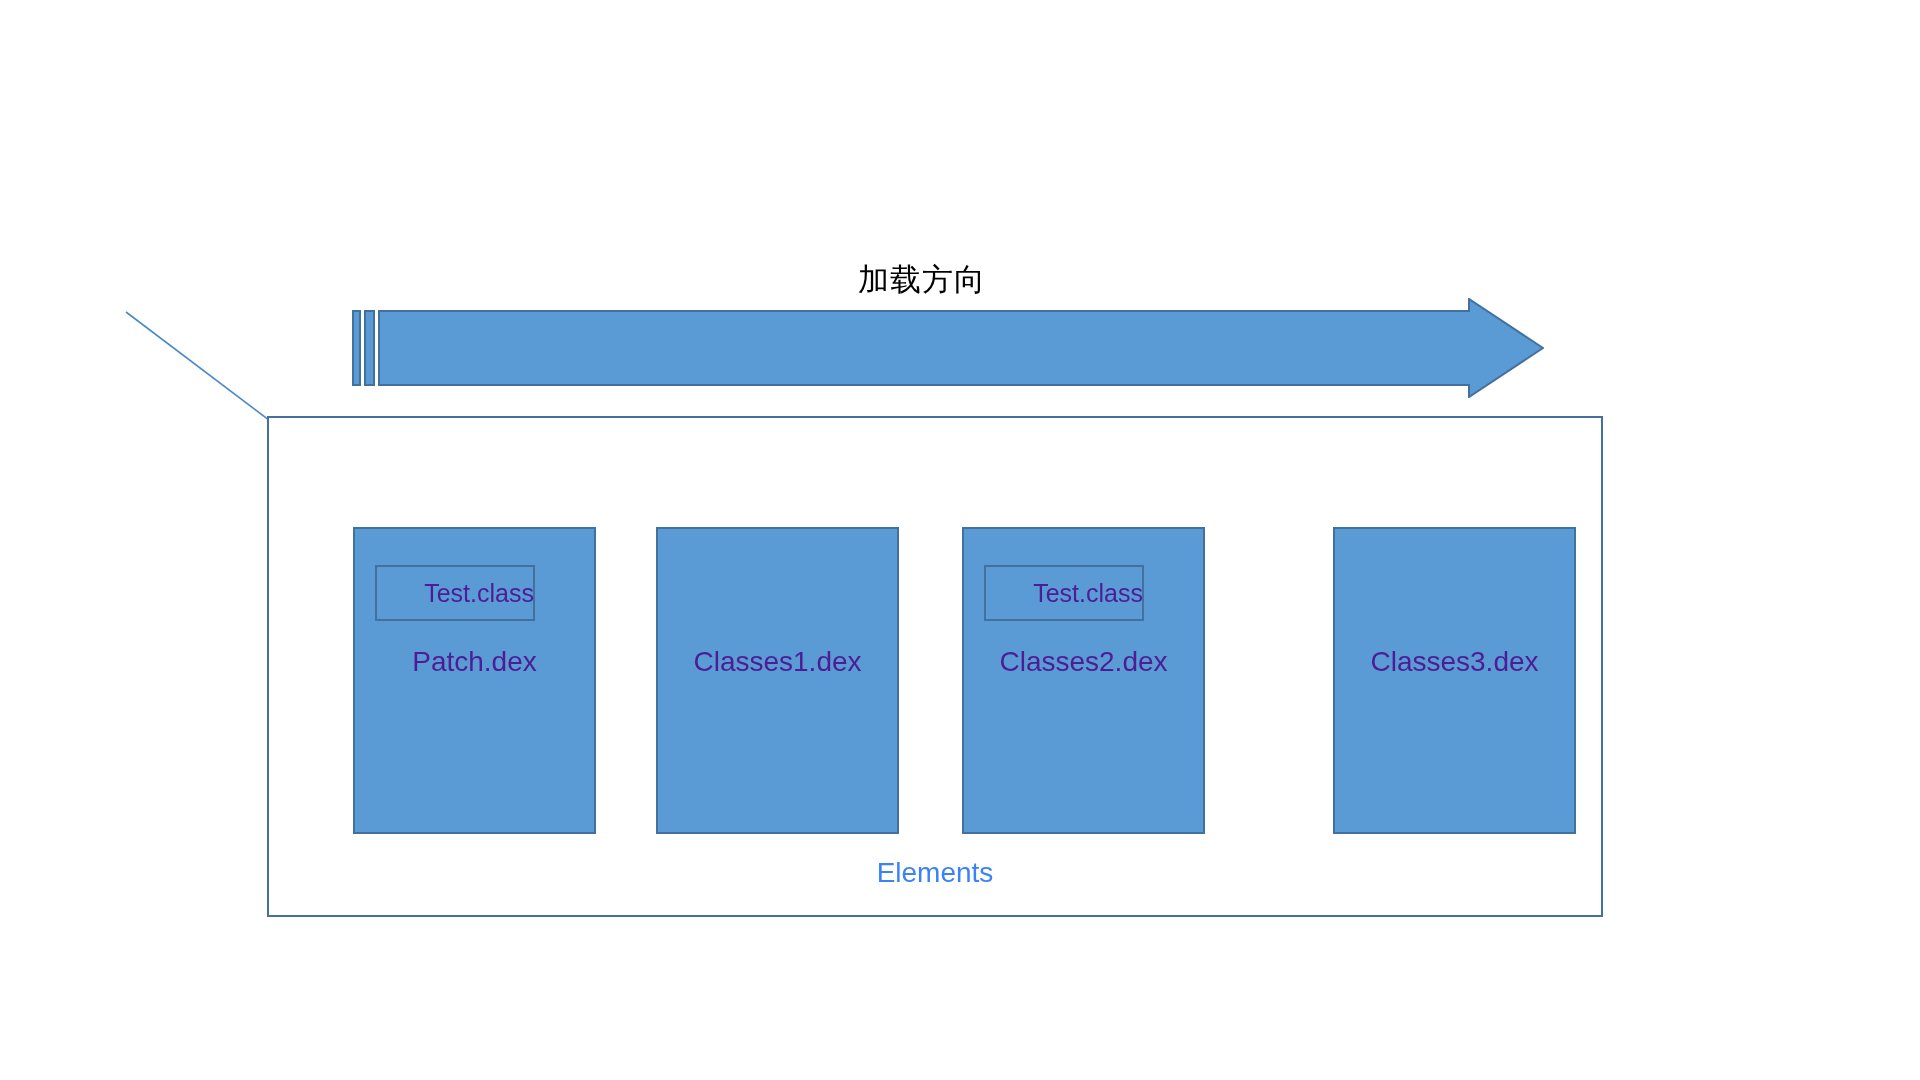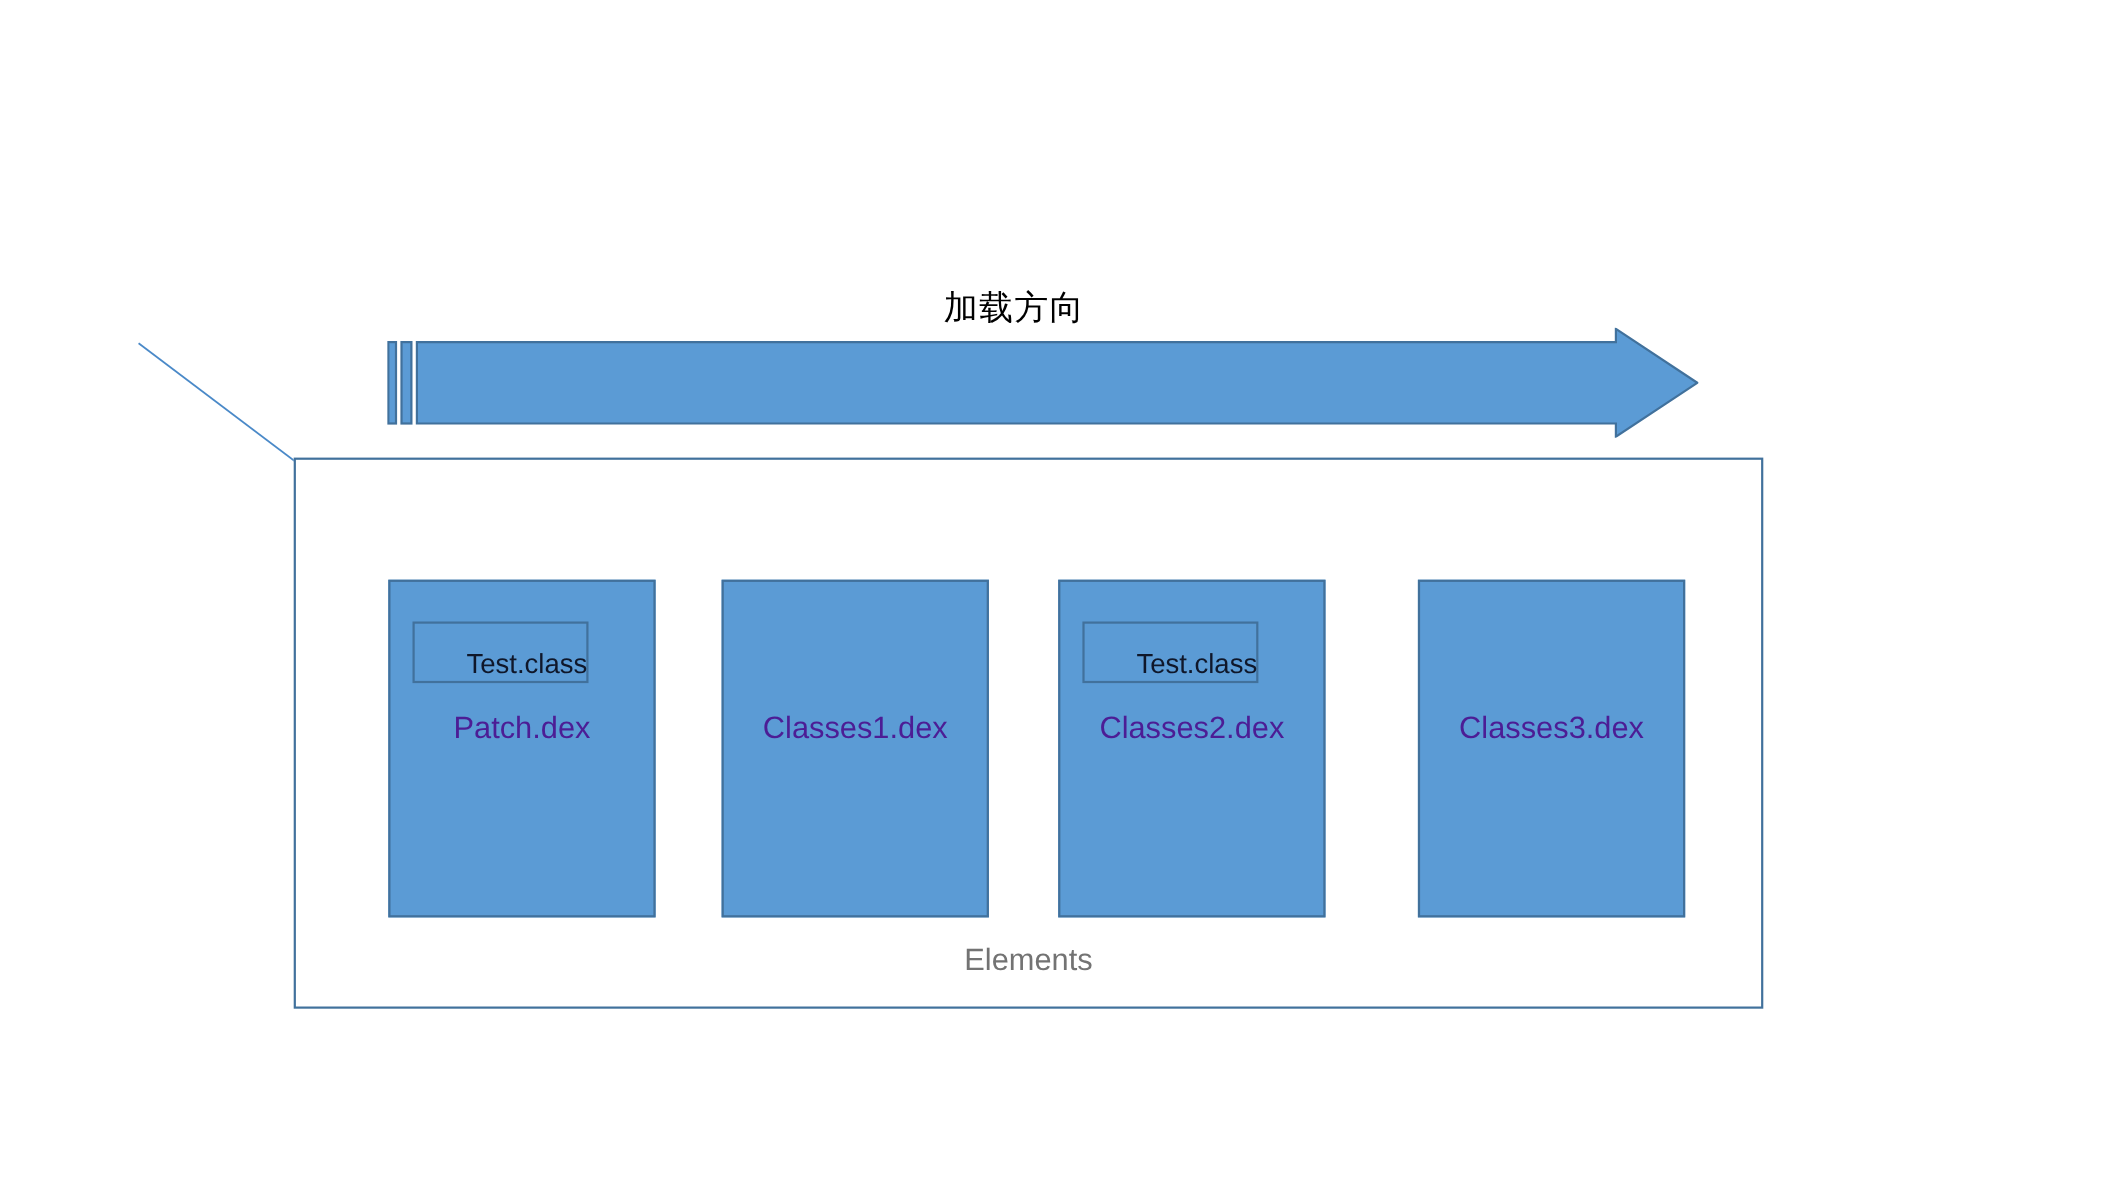--- a/index.html
+++ b/index.html
@@ -68,21 +68,21 @@
     background: #ffffff;
   }
 
   .elements-label {
     position: absolute;
     left: 0;
     right: 0;
     bottom: 26px;
     text-align: center;
     font-size: 28px;
-    color: #737373;
+    color: #3b82f6;
   }
 
   
   .dex-row {
     position: absolute;
     left: 353px;
     top: 527px;
     width: 1180px;
     height: 307px;
   }
@@ -91,34 +91,34 @@
     top: 0;
     width: 243px;
     height: 307px;
     background: #5B9BD5;
     border: 2px solid #41719C;
     box-sizing: border-box;
   }
   .dex-box.pos-0 { left: 0px; }
   .dex-box.pos-1 { left: 303px; padding-left: 35px; }
   .dex-box.pos-2 { left: 609px; }
-  .dex-box.pos-3 { left: 936px; }
+  .dex-box.pos-3 { left: 980px; }
 
   .class-chip {
     position: absolute;
     left: 20px;
     top: 36px;
     width: 160px;
     height: 56px;
     border: 2px solid #41719C;
     box-sizing: border-box;
     display: flex;
-    align-items: flex-end;
+    align-items: center;
     justify-content: center;
-    color: #0f172a;
+    color: #4c1d95;
     font-size: 25px;
     background: transparent;
     padding-left: 48px;
   }
 
   .dex-label {
     position: absolute;
     left: 0;
     right: 0;
     top: 117px;

